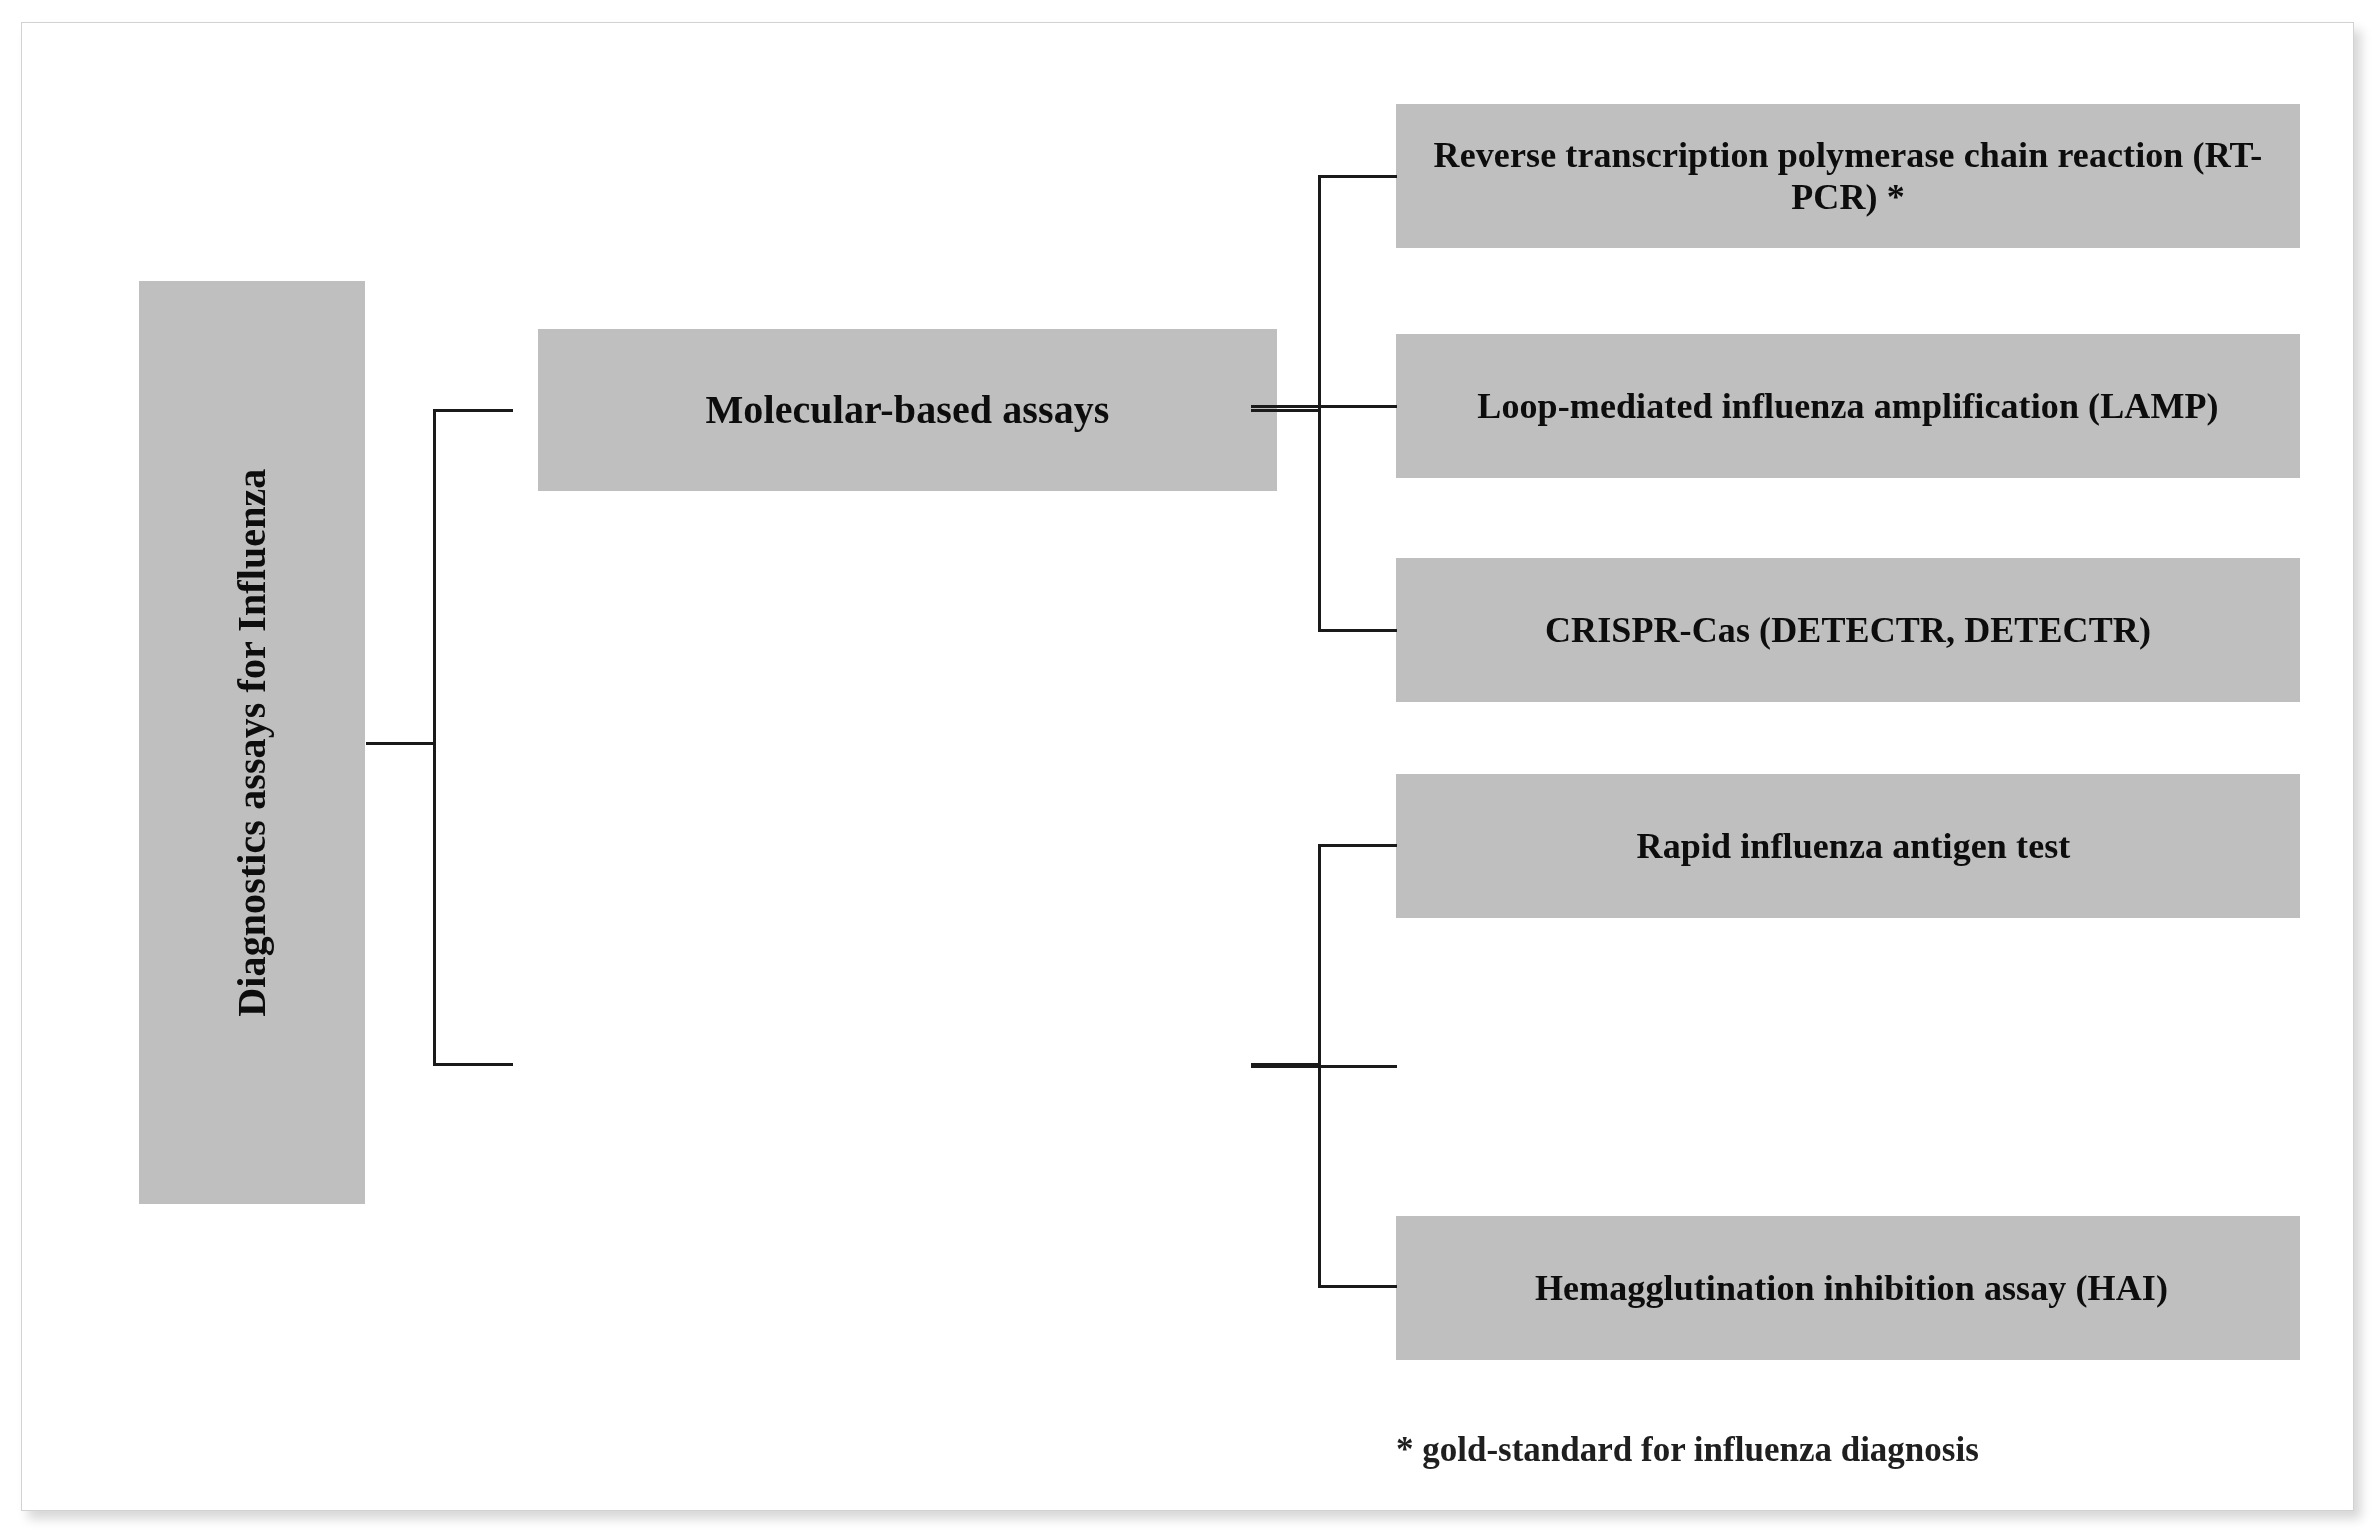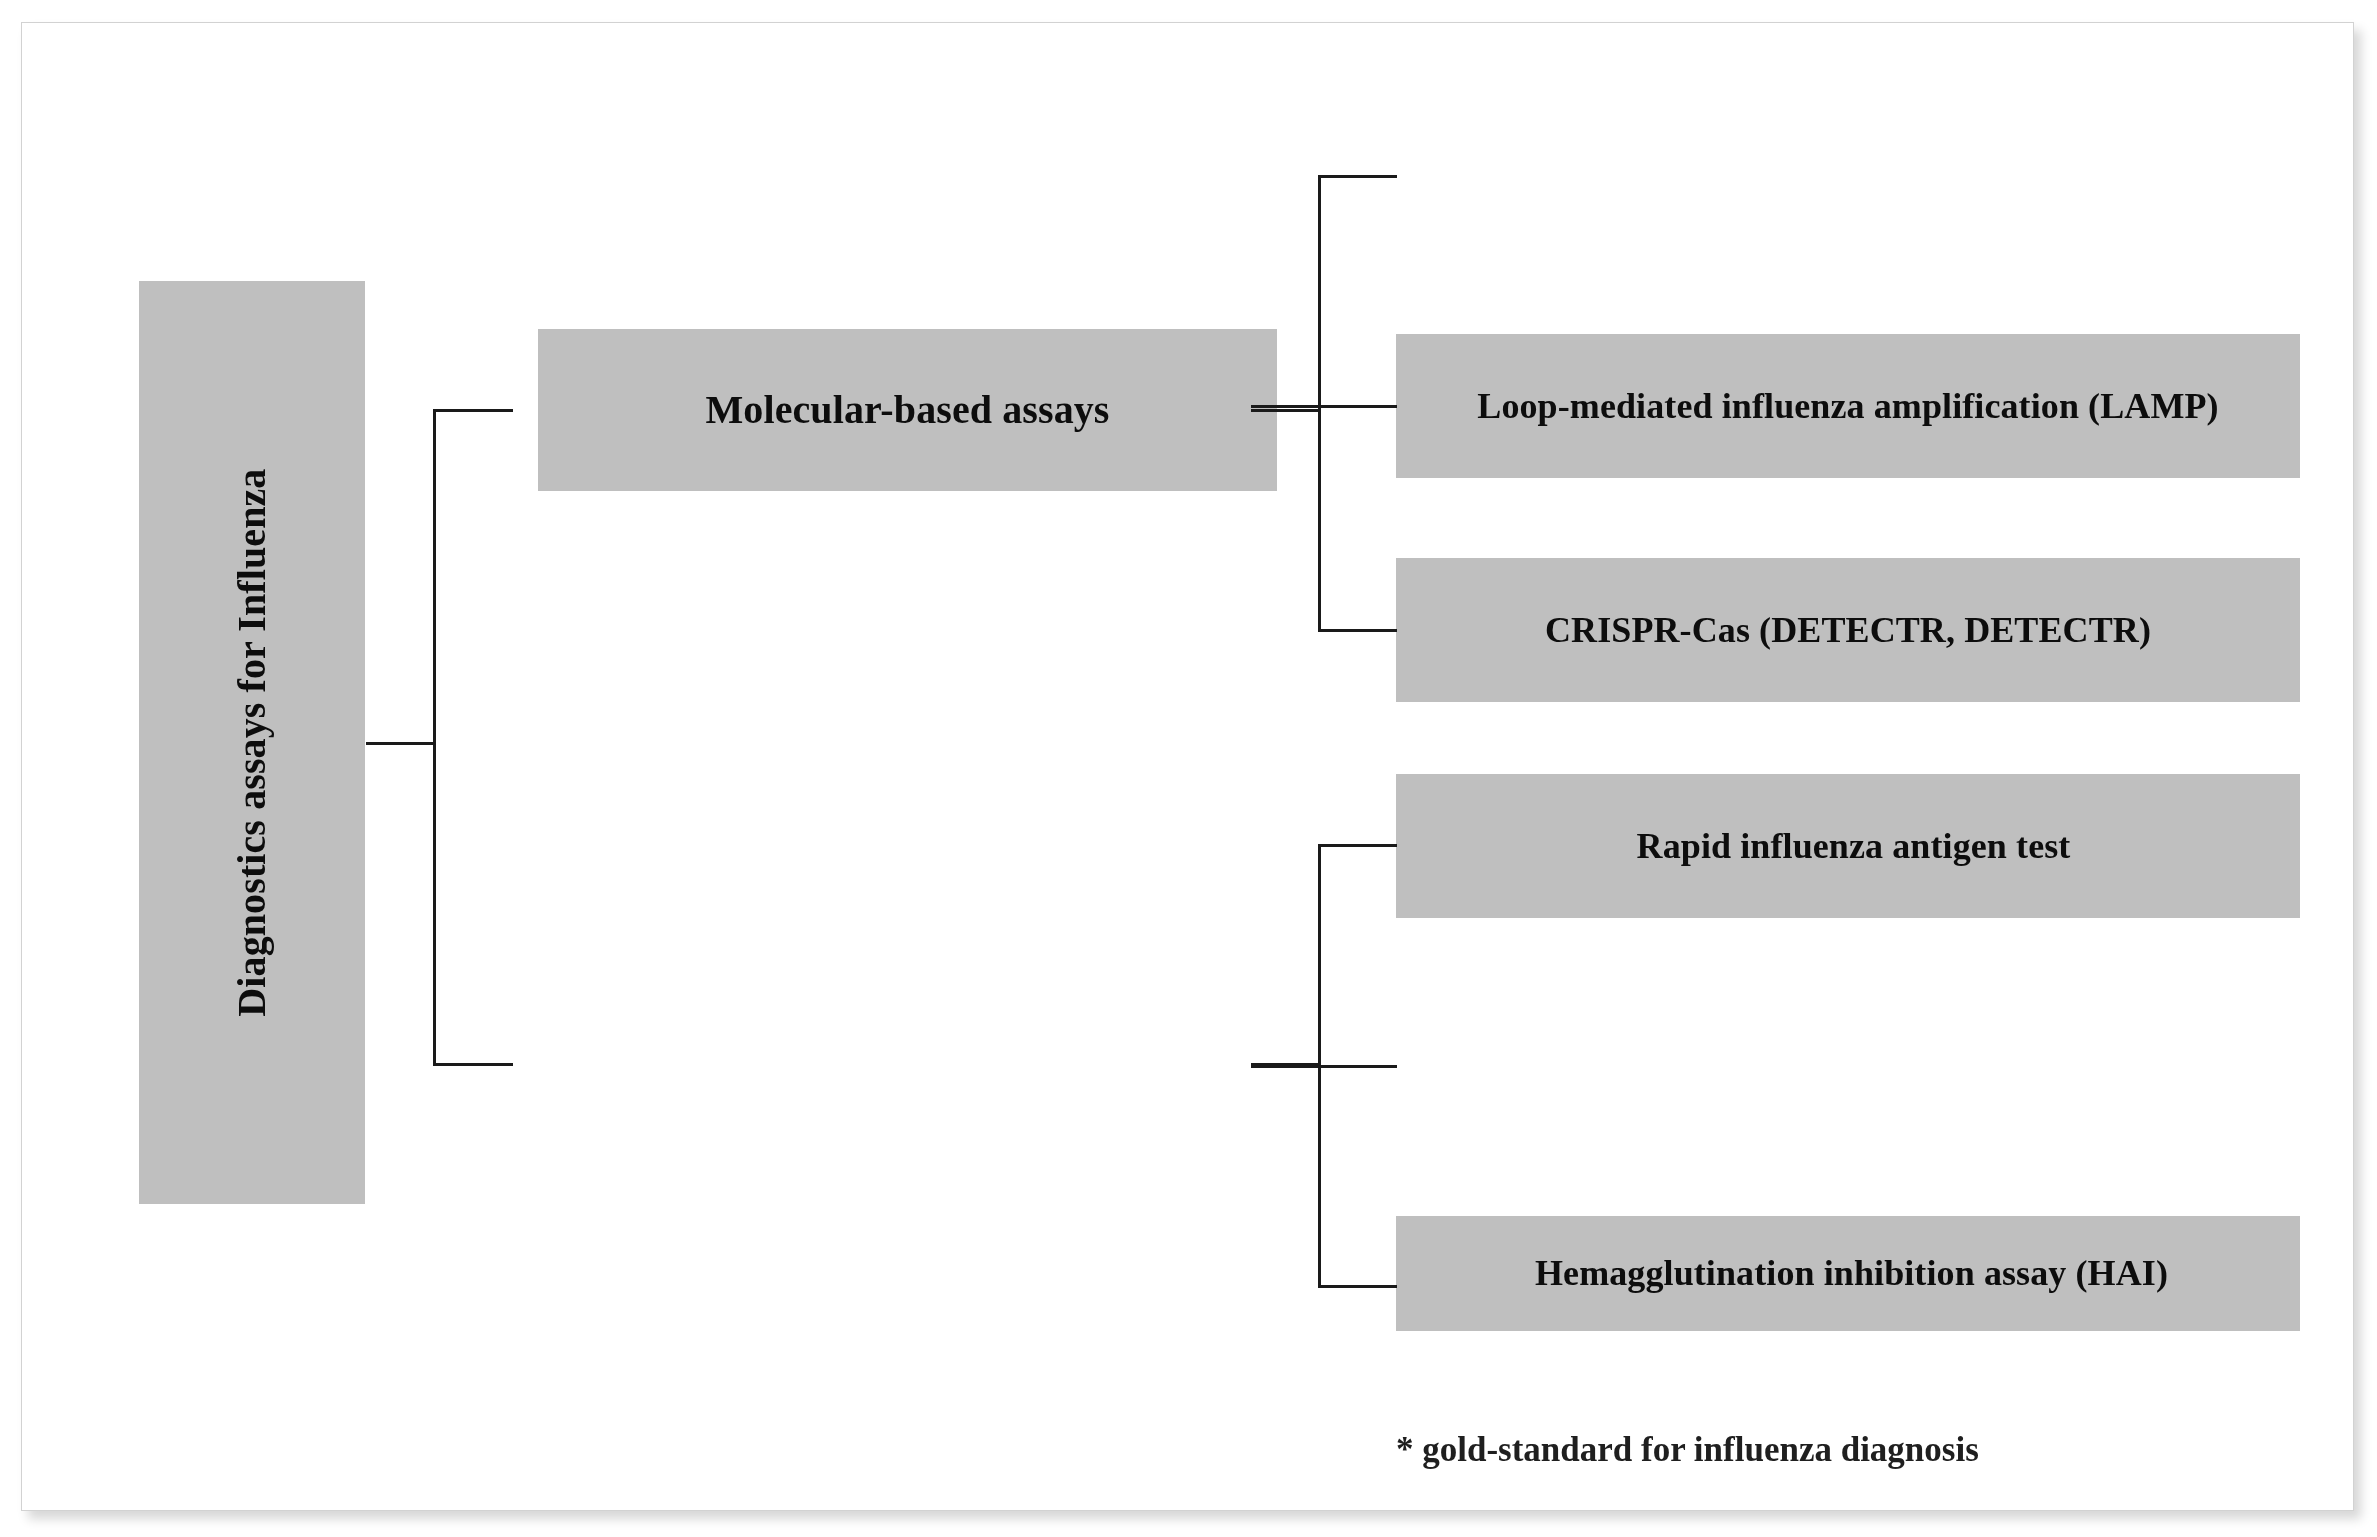--- a/index.html
+++ b/index.html
@@ -73,21 +73,21 @@
     left: 1374px;
     width: 904px;
     font-size: 36px;
     padding: 0 17px;
   }
   #leaf-0 { top: 81px;  height: 144px; }
   #leaf-1 { top: 311px;  height: 144px; }
   #leaf-2 { top: 535px;  height: 144px; }
   #leaf-3 { top: 751px; height: 144px; padding-left: 28px; }
   #leaf-4 { top: 971px; height: 144px; }
-  #leaf-5 { top: 1193px; height: 115px; padding-left: 24px; }
+  #leaf-5 { top: 1193px; height: 144px; padding-left: 24px; }
 
   
   .line {
     position: absolute;
     background: #1a1a1a;
   }
   .line.h { height: 2.6px; }
   .line.v { width: 2.6px; }
 
   #footnote {
@@ -108,20 +108,23 @@
   <div id="frame">
 
     <div class="node" id="root-node">
       <span class="rot">Diagnostics assays for Influenza</span>
     </div>
 
     <div class="node cat-node" id="cat-0">
       <span>Molecular-based assays</span>
     </div>
 
+    <div class="node leaf-node" id="leaf-0">
+      <span>Reverse transcription polymerase chain reaction (RT-PCR) *</span>
+    </div>
     <div class="node leaf-node" id="leaf-1">
       <span>Loop-mediated influenza amplification (LAMP)</span>
     </div>
     <div class="node leaf-node" id="leaf-2">
       <span>CRISPR-Cas (DETECTR, DETECTR)</span>
     </div>
     <div class="node leaf-node" id="leaf-3">
       <span>Rapid influenza antigen test</span>
     </div>
     <div class="node leaf-node" id="leaf-5">

